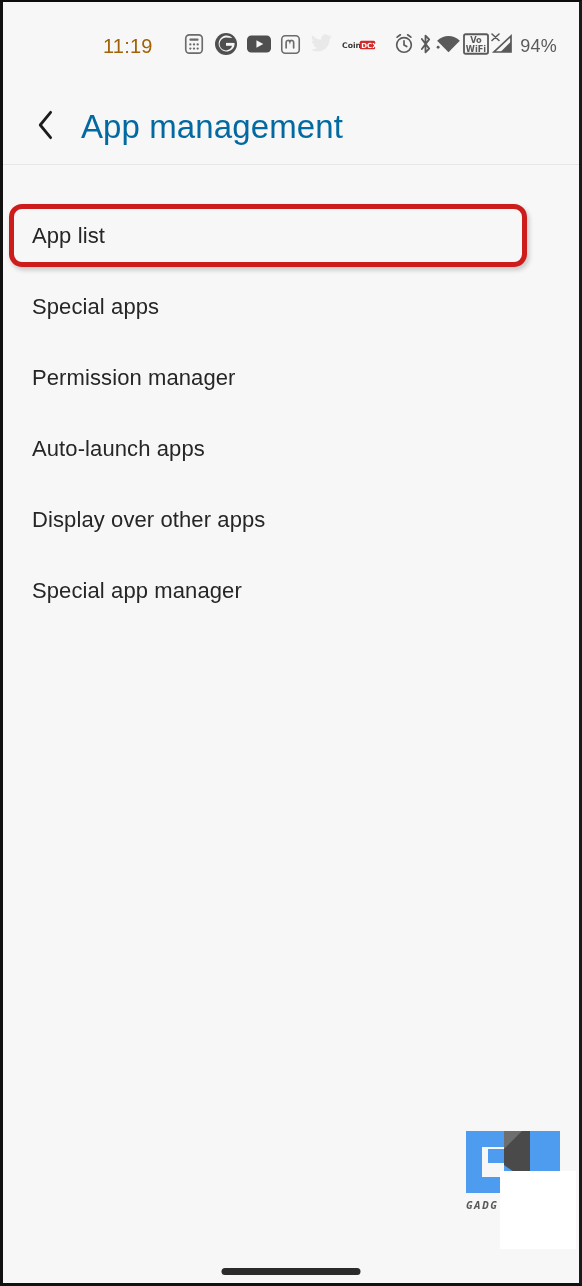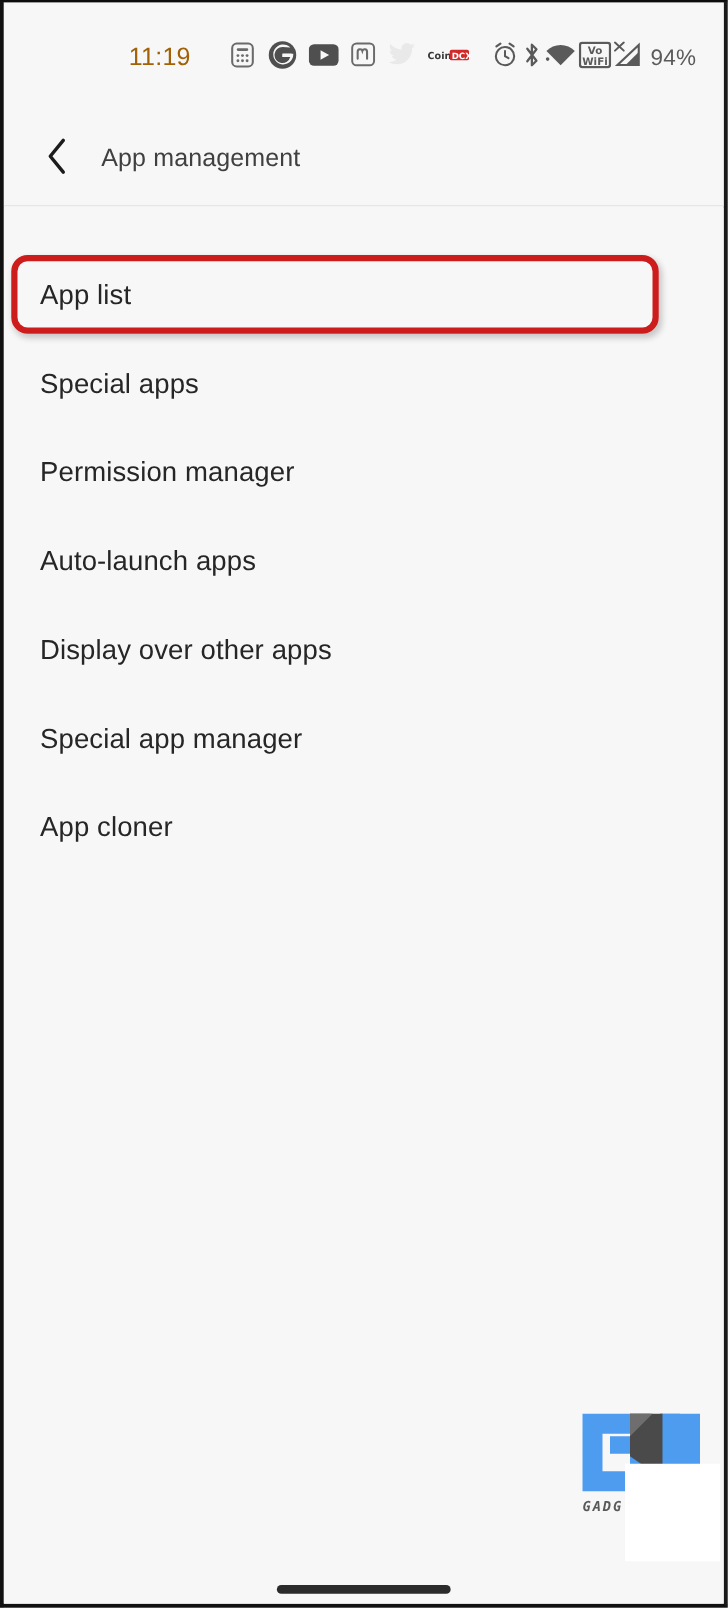--- a/index.html
+++ b/index.html
@@ -81,22 +81,22 @@
   #back-btn {
     width: 54px;
     height: 54px;
     margin-left: 16px;
     display: flex;
     align-items: center;
     justify-content: center;
     cursor: pointer;
   }
   #page-title {
-    font-size: 20px;
-    color: #404040;
+    font-size: 33px;
+    color: #0369a1;
     margin-left: 8px;
     letter-spacing: .1px;
   }
 
   
   #content {
     position: absolute;
     top: 164px; left: 0; right: 0; bottom: 0;
     background: #f7f7f7;
   }
@@ -312,23 +312,20 @@
     </div>
 
     <div class="row" style="top:329px">
       <span class="row-label">Display over other apps</span>
     </div>
 
     <div class="row" style="top:400px">
       <span class="row-label">Special app manager</span>
     </div>
 
-    <div class="row" style="top:471px">
-      <span class="row-label">App cloner</span>
-    </div>
 
     <div id="highlight-box"></div>
 
   </div>
 
   <div id="watermark">
     <span id="wm-logo">
       <svg width="98" height="66" viewBox="0 0 98 66">
 
         <path d="M2 2 H56 V18 H18 V48 H40 V34 H24 V20 H56 V64 H2 Z" fill="#4d9cf0"></path>

